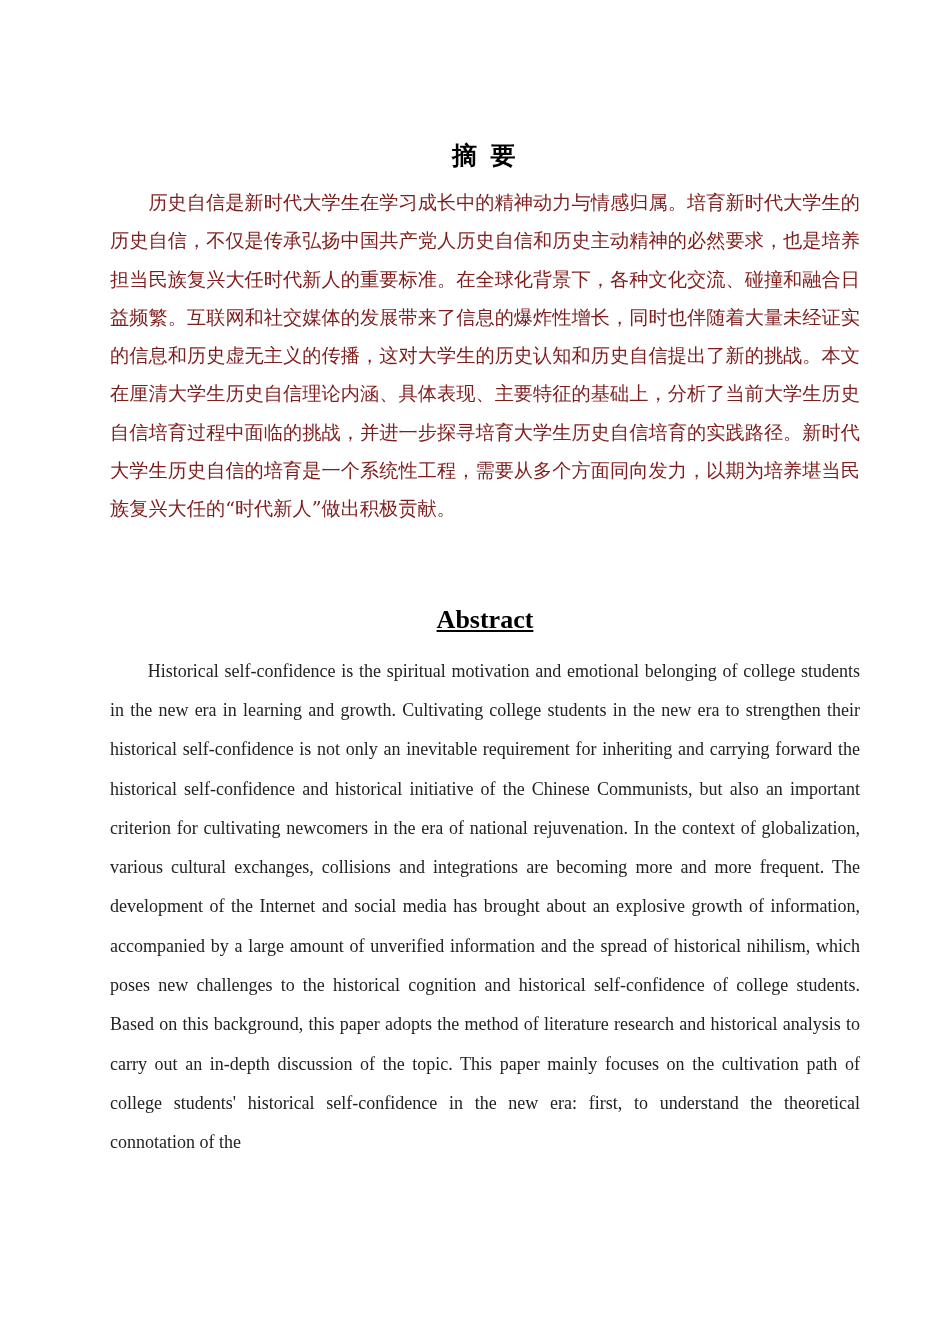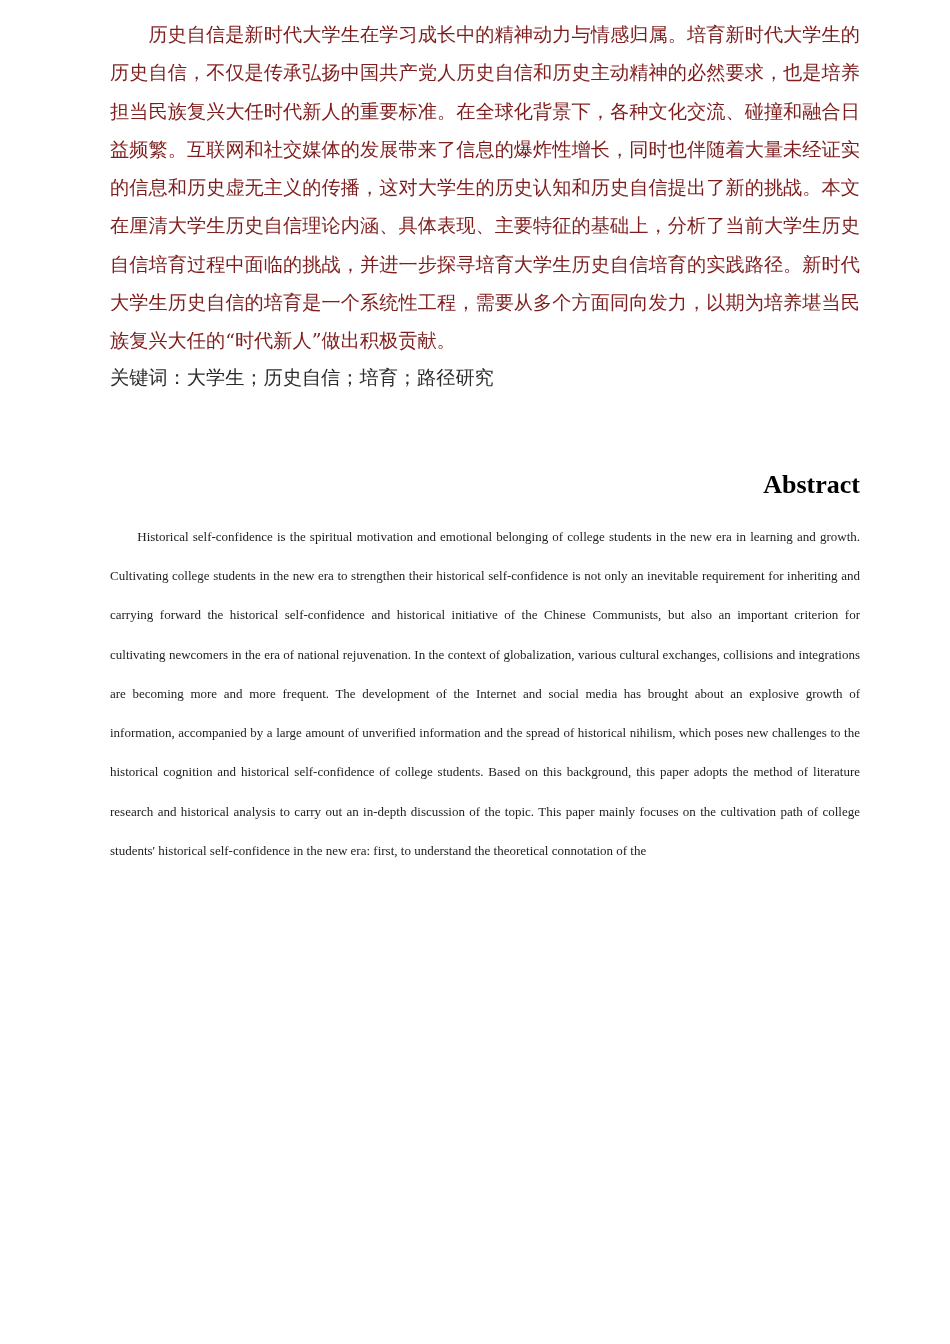--- a/index.html
+++ b/index.html
@@ -56,47 +56,48 @@
     text-indent: 0;
     margin: 0;
     color: #2b2b2b;
   }
 
   
   .en-title {
     font-family: "Liberation Serif", "DejaVu Serif", serif;
     font-weight: bold;
     font-size: 26px;
-    text-align: right;
+    text-align: center;
     margin: 0;
     padding-top: 78px;
     line-height: 1.0;
     color: #000000;
+    text-decoration: underline;
   }
   .en-para {
     font-family: "Liberation Serif", "DejaVu Serif", serif;
-    font-size: 13px;
+    font-size: 18px;
     line-height: 39.3px;
     text-align: justify;
     text-indent: 2.1em;
     margin: 0;
     padding-top: 19px;
     color: #222222;
     hyphens: none;
   }
 </style>
 </head>
 <body>
 
 <div class="page">
   <div class="content">
 
+    <h1 class="cn-title">摘 要</h1>
 
     <p class="cn-para">历史自信是新时代大学生在学习成长中的精神动力与情感归属。培育新时代大学生的历史自信，不仅是传承弘扬中国共产党人历史自信和历史主动精神的必然要求，也是培养担当民族复兴大任时代新人的重要标准。在全球化背景下，各种文化交流、碰撞和融合日益频繁。互联网和社交媒体的发展带来了信息的爆炸性增长，同时也伴随着大量未经证实的信息和历史虚无主义的传播，这对大学生的历史认知和历史自信提出了新的挑战。本文在厘清大学生历史自信理论内涵、具体表现、主要特征的基础上，分析了当前大学生历史自信培育过程中面临的挑战，并进一步探寻培育大学生历史自信培育的实践路径。新时代大学生历史自信的培育是一个系统性工程，需要从多个方面同向发力，以期为培养堪当民族复兴大任的“时代新人”做出积极贡献。</p>
 
-    <p class="cn-keywords">关键词：大学生；历史自信；培育；路径研究</p>
 
     <h1 class="en-title">Abstract</h1>
 
     <p class="en-para">Historical self-confidence is the spiritual motivation and emotional belonging of college students in the new era in learning and growth. Cultivating college students in the new era to strengthen their historical self-confidence is not only an inevitable requirement for inheriting and carrying forward the historical self-confidence and historical initiative of the Chinese Communists, but also an important criterion for cultivating newcomers in the era of national rejuvenation. In the context of globalization, various cultural exchanges, collisions and integrations are becoming more and more frequent. The development of the Internet and social media has brought about an explosive growth of information, accompanied by a large amount of unverified information and the spread of historical nihilism, which poses new challenges to the historical cognition and historical self-confidence of college students. Based on this background, this paper adopts the method of literature research and historical analysis to carry out an in-depth discussion of the topic. This paper mainly focuses on the cultivation path of college students' historical self-confidence in the new era: first, to understand the theoretical connotation of the</p>
 
   </div>
 </div>
 
 </body></html>

